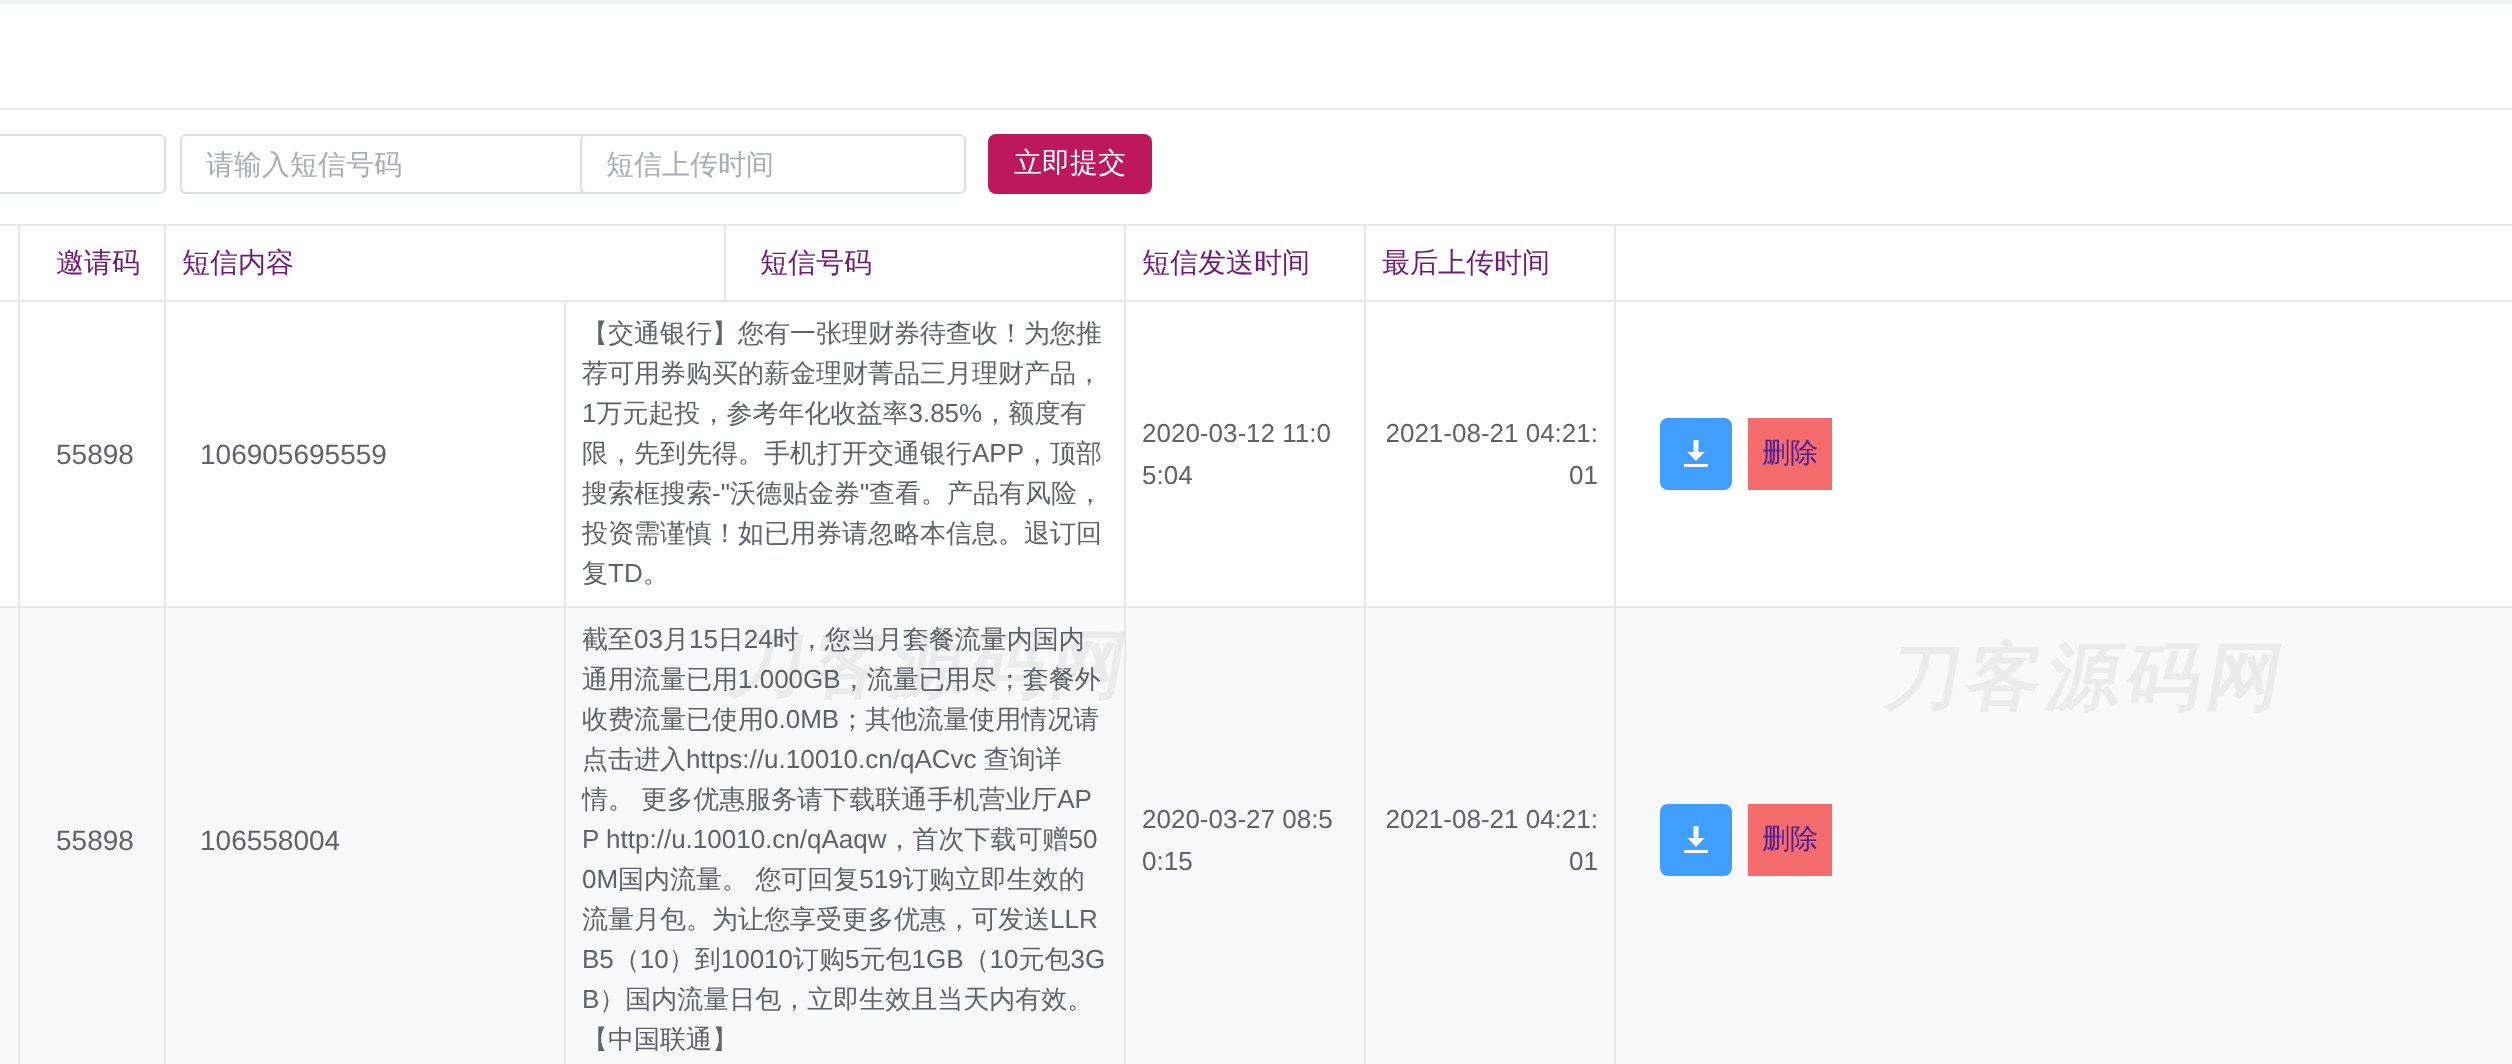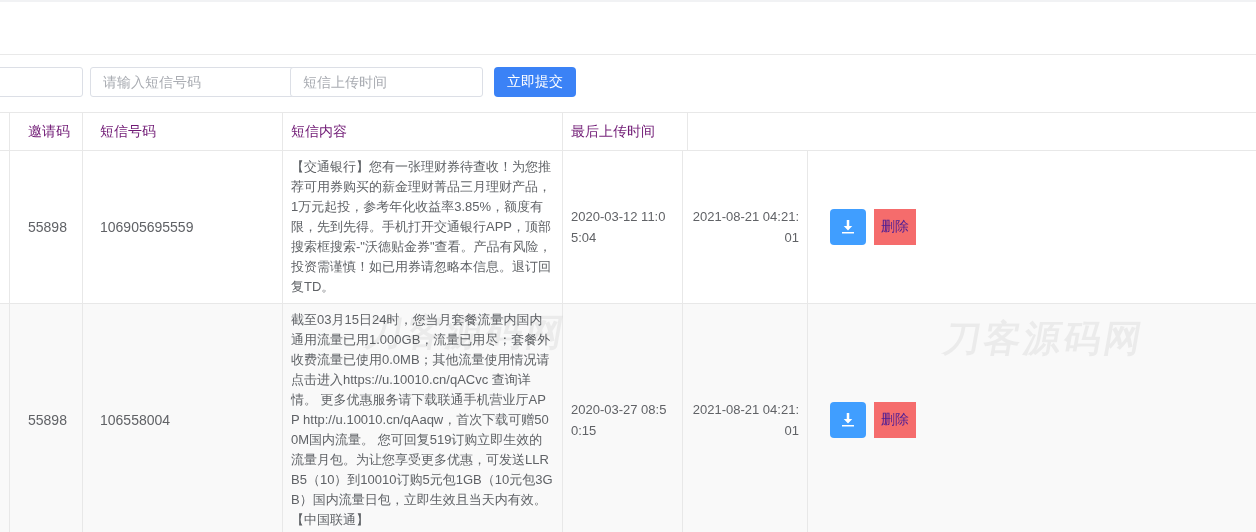--- a/index.html
+++ b/index.html
@@ -11,21 +11,21 @@
     border-bottom:1px solid #e9e9e9; }
 
   .search-input { position:absolute; top:67px; height:30px; border:1px solid #dcdfe6;
     border-radius:3px; padding:0 12px; font-size:14px; color:#606266; outline:none;
     background:#fff; font-family:inherit; }
   .search-input::placeholder { color:#a9acb2; }
   .inp-keyword { left:-120px; width:203px; }
   .inp-phone   { left:90px;  width:205px; }
   .inp-time    { left:290px; width:193px; }
   .btn-submit { position:absolute; left:494px; top:67px; height:30px; padding:0 13px;
-    background:#3b82f6; color:#fff; border:none; border-radius:4px; font-size:14px;
+    background:#be185d; color:#fff; border:none; border-radius:4px; font-size:14px;
     cursor:pointer; font-family:inherit; }
 
   .sms-table { position:absolute; top:112px; left:0; width:1256px;
     border-top:1px solid #e8e8e8; font-size:14px; color:#606266; }
   .tr { display:flex; border-bottom:1px solid #e8e8e8; background:#fff; align-items:stretch; }
   .tr.stripe { background:#f9f9f9; }
   .td { border-right:1px solid #e8e8e8; display:flex; align-items:center;
     padding:6px 8px; overflow:hidden; }
   .c0 { width:10px; padding:0; }
   .c1 { width:73px;  padding-left:18px; }
@@ -61,22 +61,23 @@
 
 <input class="search-input inp-keyword" value="" style="">
 <input class="search-input inp-phone" placeholder="请输入短信号码" style="">
 <input class="search-input inp-time" placeholder="短信上传时间" style="">
 <button class="btn-submit">立即提交</button>
 
 <div class="sms-table">
   <div class="tr thead">
     <div class="td c0"></div>
     <div class="td c1">邀请码</div>
+    <div class="td c3">短信内容</div>
     <div class="td c2">短信号码</div>
-    <div class="td c3">短信内容</div>
+    <div class="td c4">短信发送时间</div>
     <div class="td c5">最后上传时间</div>
   </div>
 
   <div class="tr row-0">
     <div class="td c0"></div>
     <div class="td c1 cell-code">55898</div>
     <div class="td c2 cell-number">106905695559</div>
     <div class="td c3">
         <span class="cell-content">【交通银行】您有一张理财券待查收！为您推荐可用券购买的薪金理财菁品三月理财产品，1万元起投，参考年化收益率3.85%，额度有限，先到先得。手机打开交通银行APP，顶部搜索框搜索-"沃德贴金券"查看。产品有风险，投资需谨慎！如已用券请忽略本信息。退订回复TD。</span>
       </div>

